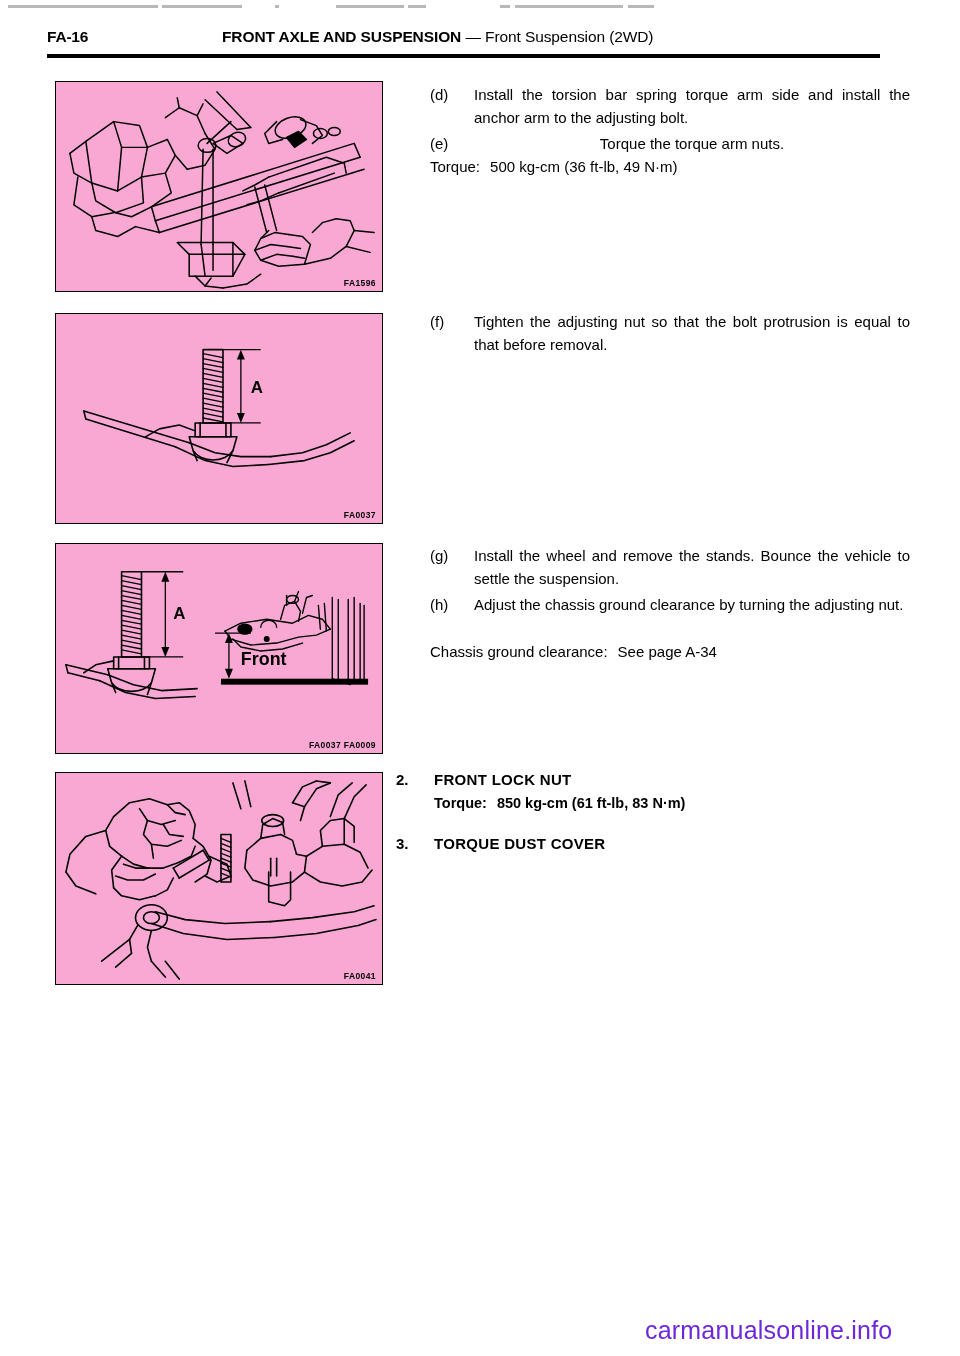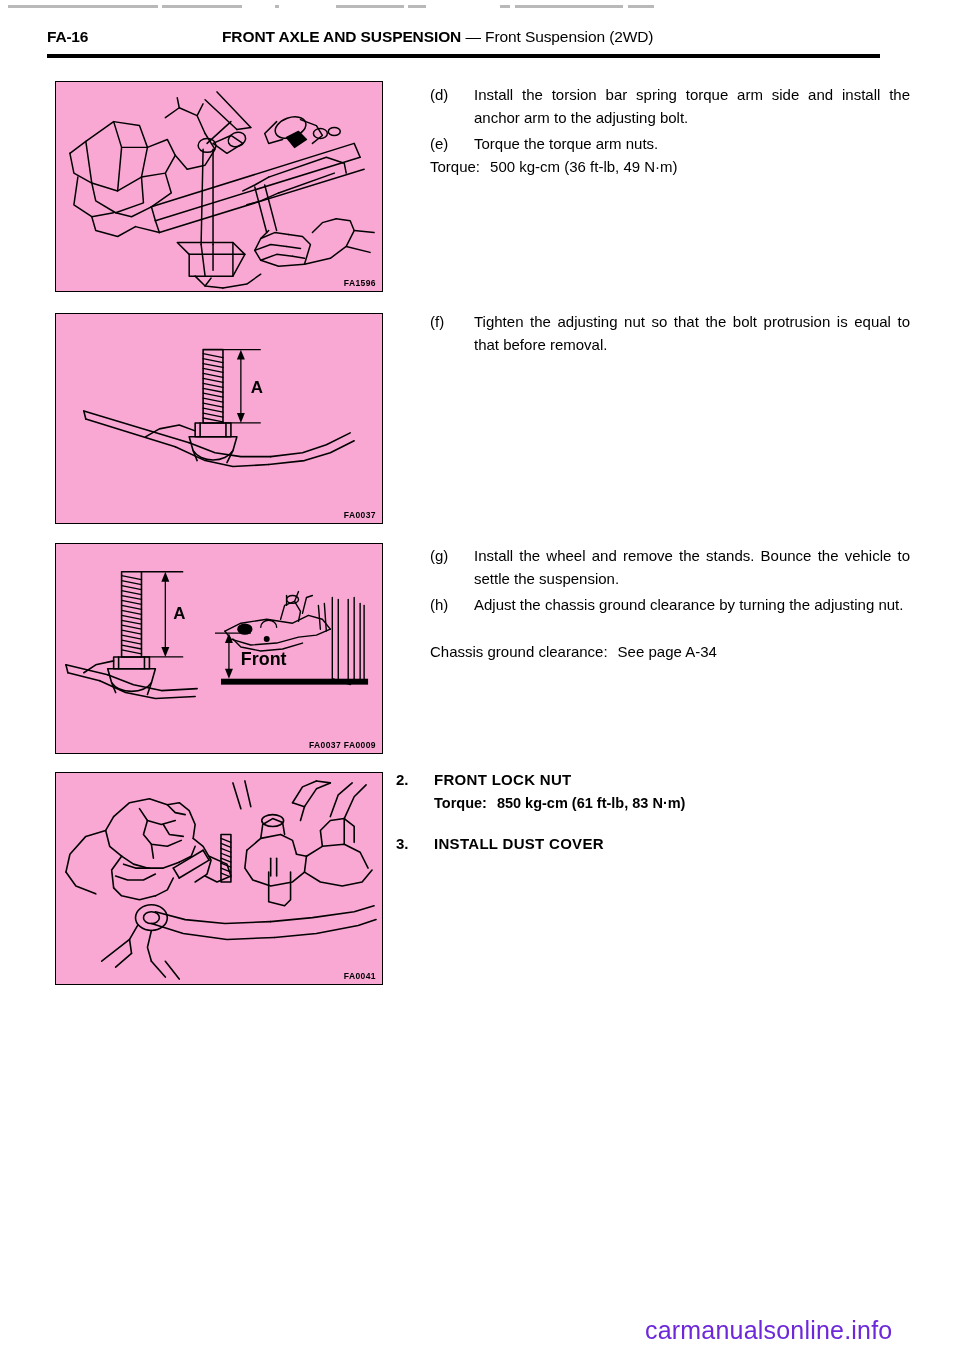--- a/index.html
+++ b/index.html
@@ -115,21 +115,21 @@
     line-height: 22.5px;
     white-space: nowrap;
   }
   .step .body {
     margin-left: 44px;
     font-size: 15px;
     line-height: 22.5px;
     text-align: justify;
     text-justify: inter-word;
   }
-  .step .body.nojust { text-align: left; }
+  .step .body.nojust { text-align: center; }
 
   .spec {
     position: absolute;
     left: 430px;
     width: 490px;
     font-size: 15px;
     line-height: 22.5px;
     font-weight: normal;
     white-space: nowrap;
   }
@@ -564,18 +564,18 @@
   <div class="major major-2">
     <div class="num">2.</div>
     <div class="ttl">FRONT LOCK NUT</div>
     <div class="sub">
       <span>Torque:</span><span class="spec-val">850 kg-cm (61 ft-lb, 83 N·m)</span>
     </div>
   </div>
 
   <div class="major major-3">
     <div class="num">3.</div>
-    <div class="ttl">INSTALL DUST COVER</div>
+    <div class="ttl">TORQUE DUST COVER</div>
   </div>
 
 </div>
 
 <div class="watermark">carmanualsonline.info</div>
 
 </body></html>

